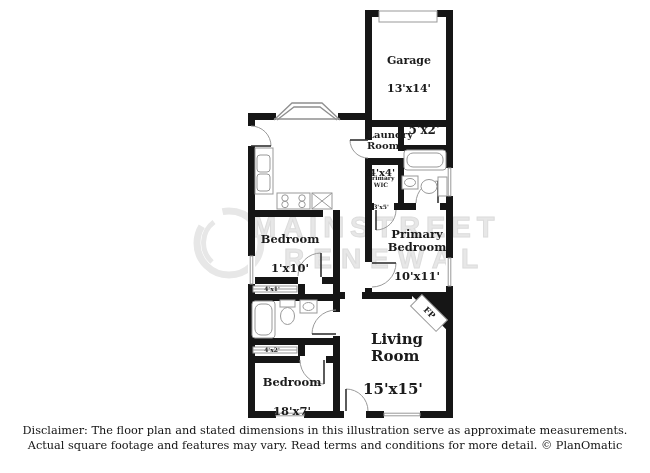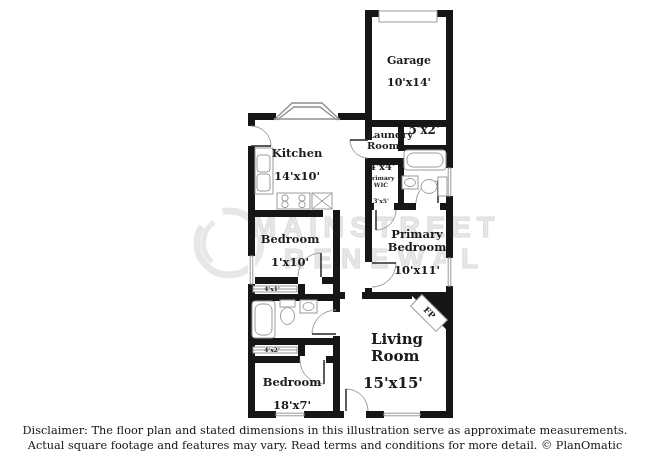--- a/index.html
+++ b/index.html
@@ -5,21 +5,21 @@
   html,body{margin:0;padding:0;background:#ffffff;}
   .stage{position:relative;width:650px;height:473px;background:#ffffff;overflow:hidden;
          font-family:"DejaVu Serif",serif;}
   .stage svg{position:absolute;left:0;top:0;z-index:2;}
   .wm-text{position:absolute;z-index:1;font-family:"Liberation Sans",sans-serif;font-weight:700;
            color:#e7e7e7;-webkit-text-stroke:1px #dcdcdc;}
   .wm1{left:252px;top:211px;font-size:29px;letter-spacing:6px;}
   .wm2{left:284px;top:243px;font-size:28px;letter-spacing:9px;}
   .lbl{position:absolute;z-index:3;transform:translate(-50%,-50%);text-align:center;
        font-weight:700;color:#1b1b1b;line-height:1.12;white-space:nowrap;}
-  .lbl .nm{white-space:normal;margin:10px auto;}
+  .lbl .nm{white-space:normal;margin:16px auto;}
   .lbl .dm{white-space:nowrap;}
   .disclaimer{position:absolute;left:0;width:650px;z-index:3;text-align:center;
               font-size:11.3px;color:#141414;font-family:"DejaVu Serif",serif;}
 </style>
 </head>
 <body>
 
 <div class="stage">
 
   <div class="wm-text wm1">MAINSTREET</div>
@@ -224,41 +224,37 @@
       </g>
 
       <g transform="rotate(45 429 313)">
         <rect x="411" y="305" width="36" height="16"></rect>
       </g>
     </g>
   </svg>
 
   <div class="lbl" style="left:409px;top:67px;font-size:11px">
     <div class="nm">Garage</div>
-    <div class="dm">10'x14'</div>
+    <div class="dm">13'x14'</div>
   </div>
 
   <div class="lbl" style="left:424px;top:131px;font-size:12px">
     <div class="dm">5'x2'</div>
   </div>
 
   <div class="lbl" style="left:382px;top:146px;font-size:10px">
     <div class="nm" style="width:30px">Laundry Room</div>
     <div class="dm">4'x4'</div>
   </div>
 
   <div class="lbl" style="left:381px;top:185px;font-size:6px">
     <div class="nm" style="width:28px">Primary WIC</div>
     <div class="dm">3'x5'</div>
   </div>
 
-  <div class="lbl" style="left:297px;top:160px;font-size:11.5px">
-    <div class="nm">Kitchen</div>
-    <div class="dm">14'x10'</div>
-  </div>
 
   <div class="lbl" style="left:290px;top:246px;font-size:11.5px">
     <div class="nm">Bedroom</div>
     <div class="dm">1'x10'</div>
   </div>
 
   <div class="lbl" style="left:417px;top:247px;font-size:11.5px">
     <div class="nm" style="width:62px">Primary Bedroom</div>
     <div class="dm">10'x11'</div>
   </div>

